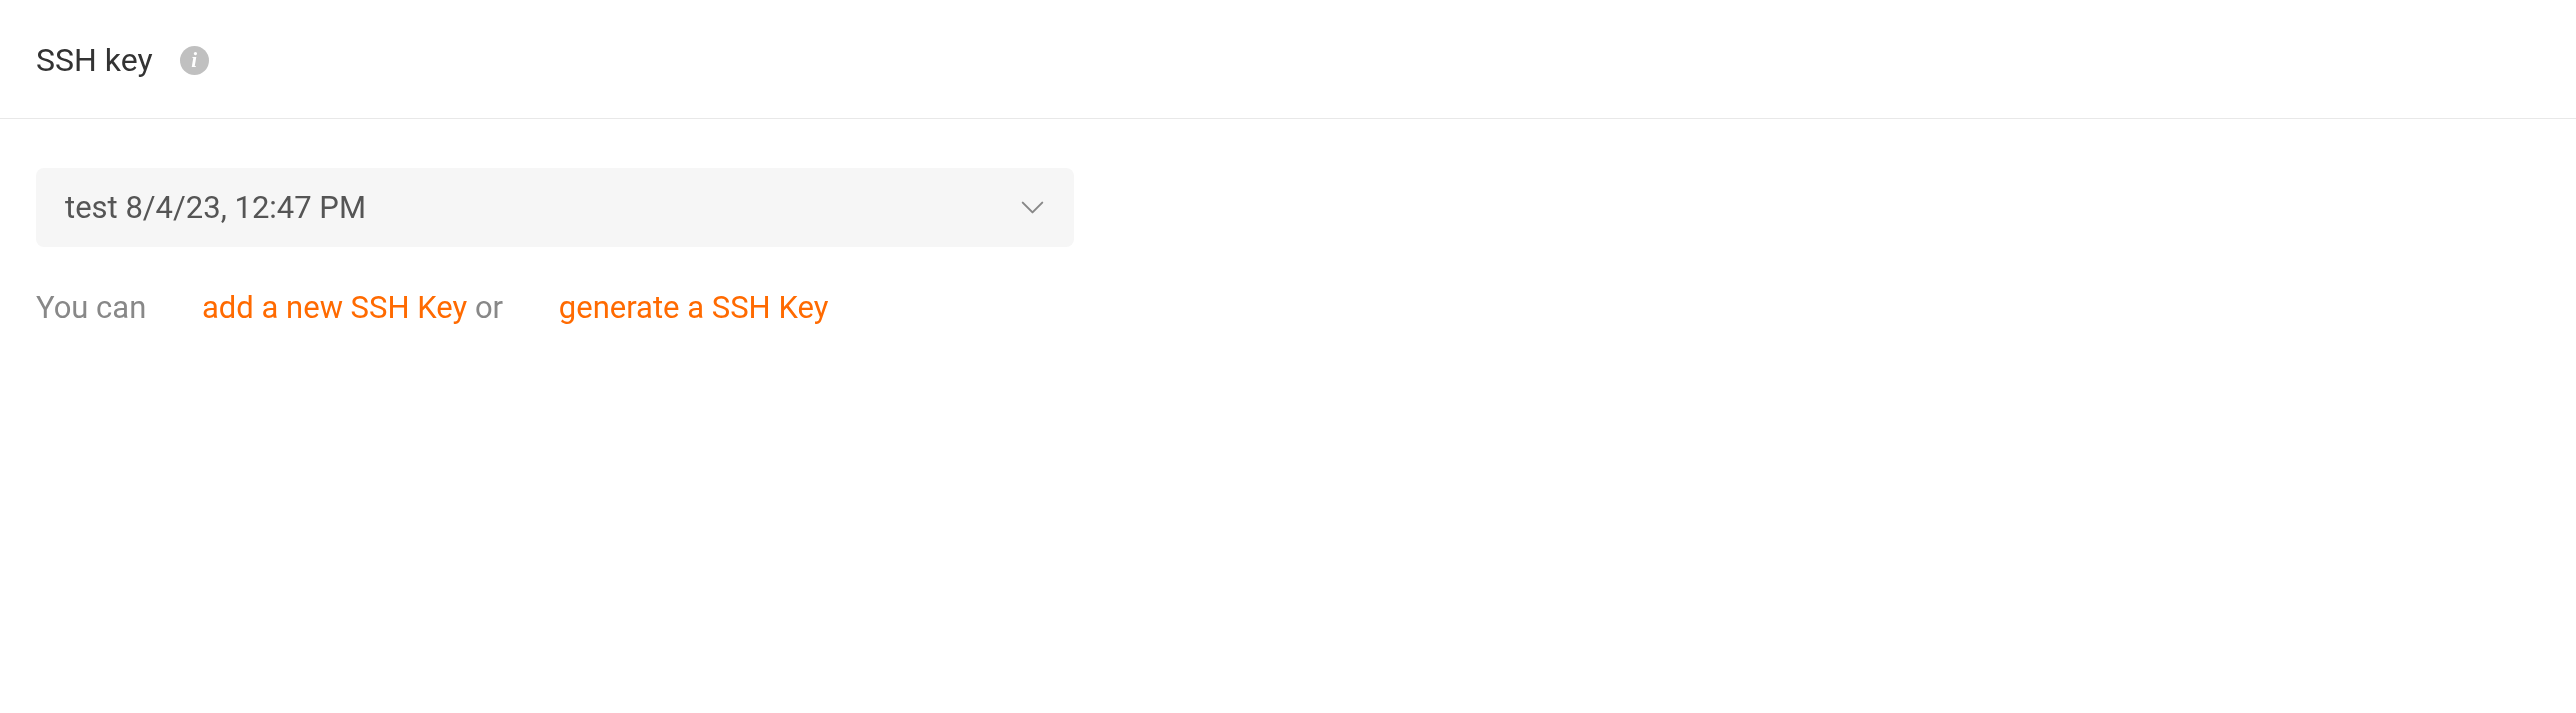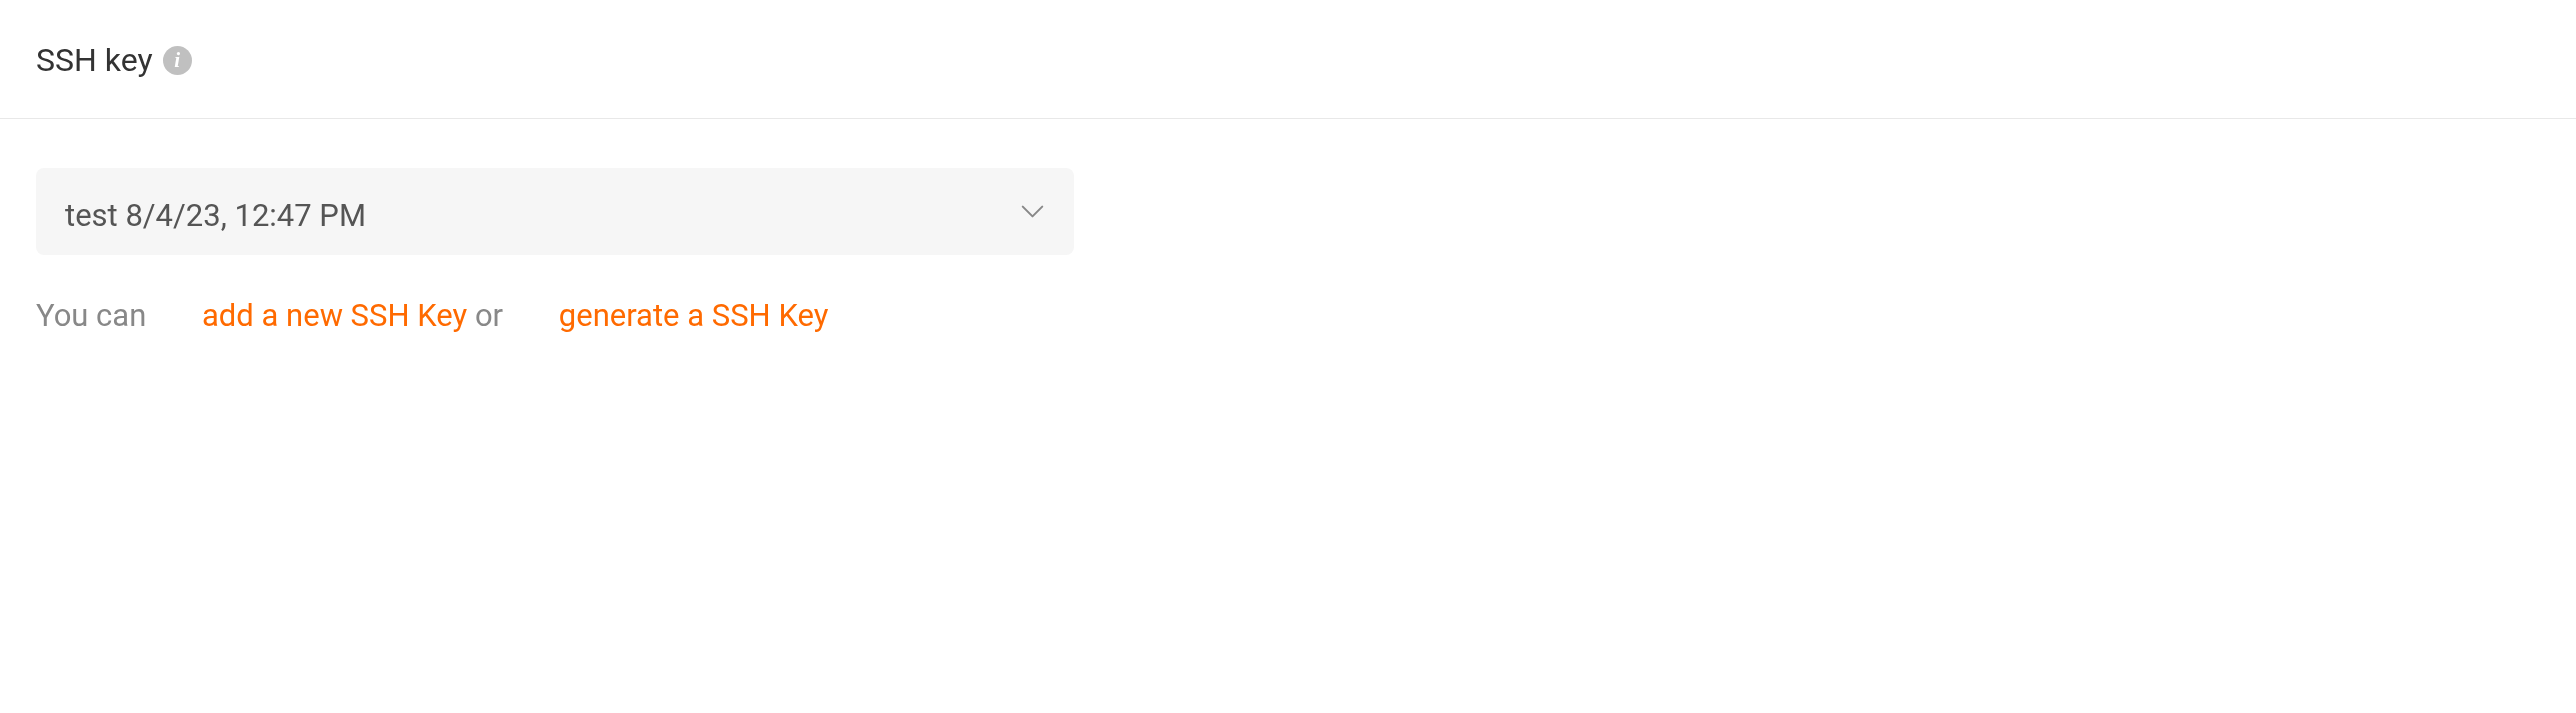--- a/index.html
+++ b/index.html
@@ -10,21 +10,21 @@
     body {
       font-family: -apple-system, BlinkMacSystemFont, "Segoe UI", Roboto, Helvetica, Arial, sans-serif;
       background: #ffffff;
       width: 2576px;
       height: 714px;
       padding: 0;
     }
     .section-header {
       display: flex;
       align-items: center;
-      gap: 10px;
+      gap: 27px;
       padding: 41px 36px 39px 36px;
       border-bottom: 0.8px solid #e8e8e8;
     }
     .section-title {
       font-size: 32px;
       font-weight: 400;
       color: #333333;
       letter-spacing: 0;
     }
     .info-icon {
@@ -56,21 +56,20 @@
       background: #f6f6f6;
       border-radius: 8px;
       padding: 21px 29px;
       cursor: pointer;
       width: 100%;
     }
     .ssh-select-value {
       font-size: 31px;
       color: #555555;
       font-weight: 400;
-      margin-top: 8px;
     }
     .chevron-down {
       width: 26px;
       height: 26px;
       display: inline-flex;
       align-items: center;
       justify-content: center;
     }
     .chevron-down svg {
       width: 23px;

